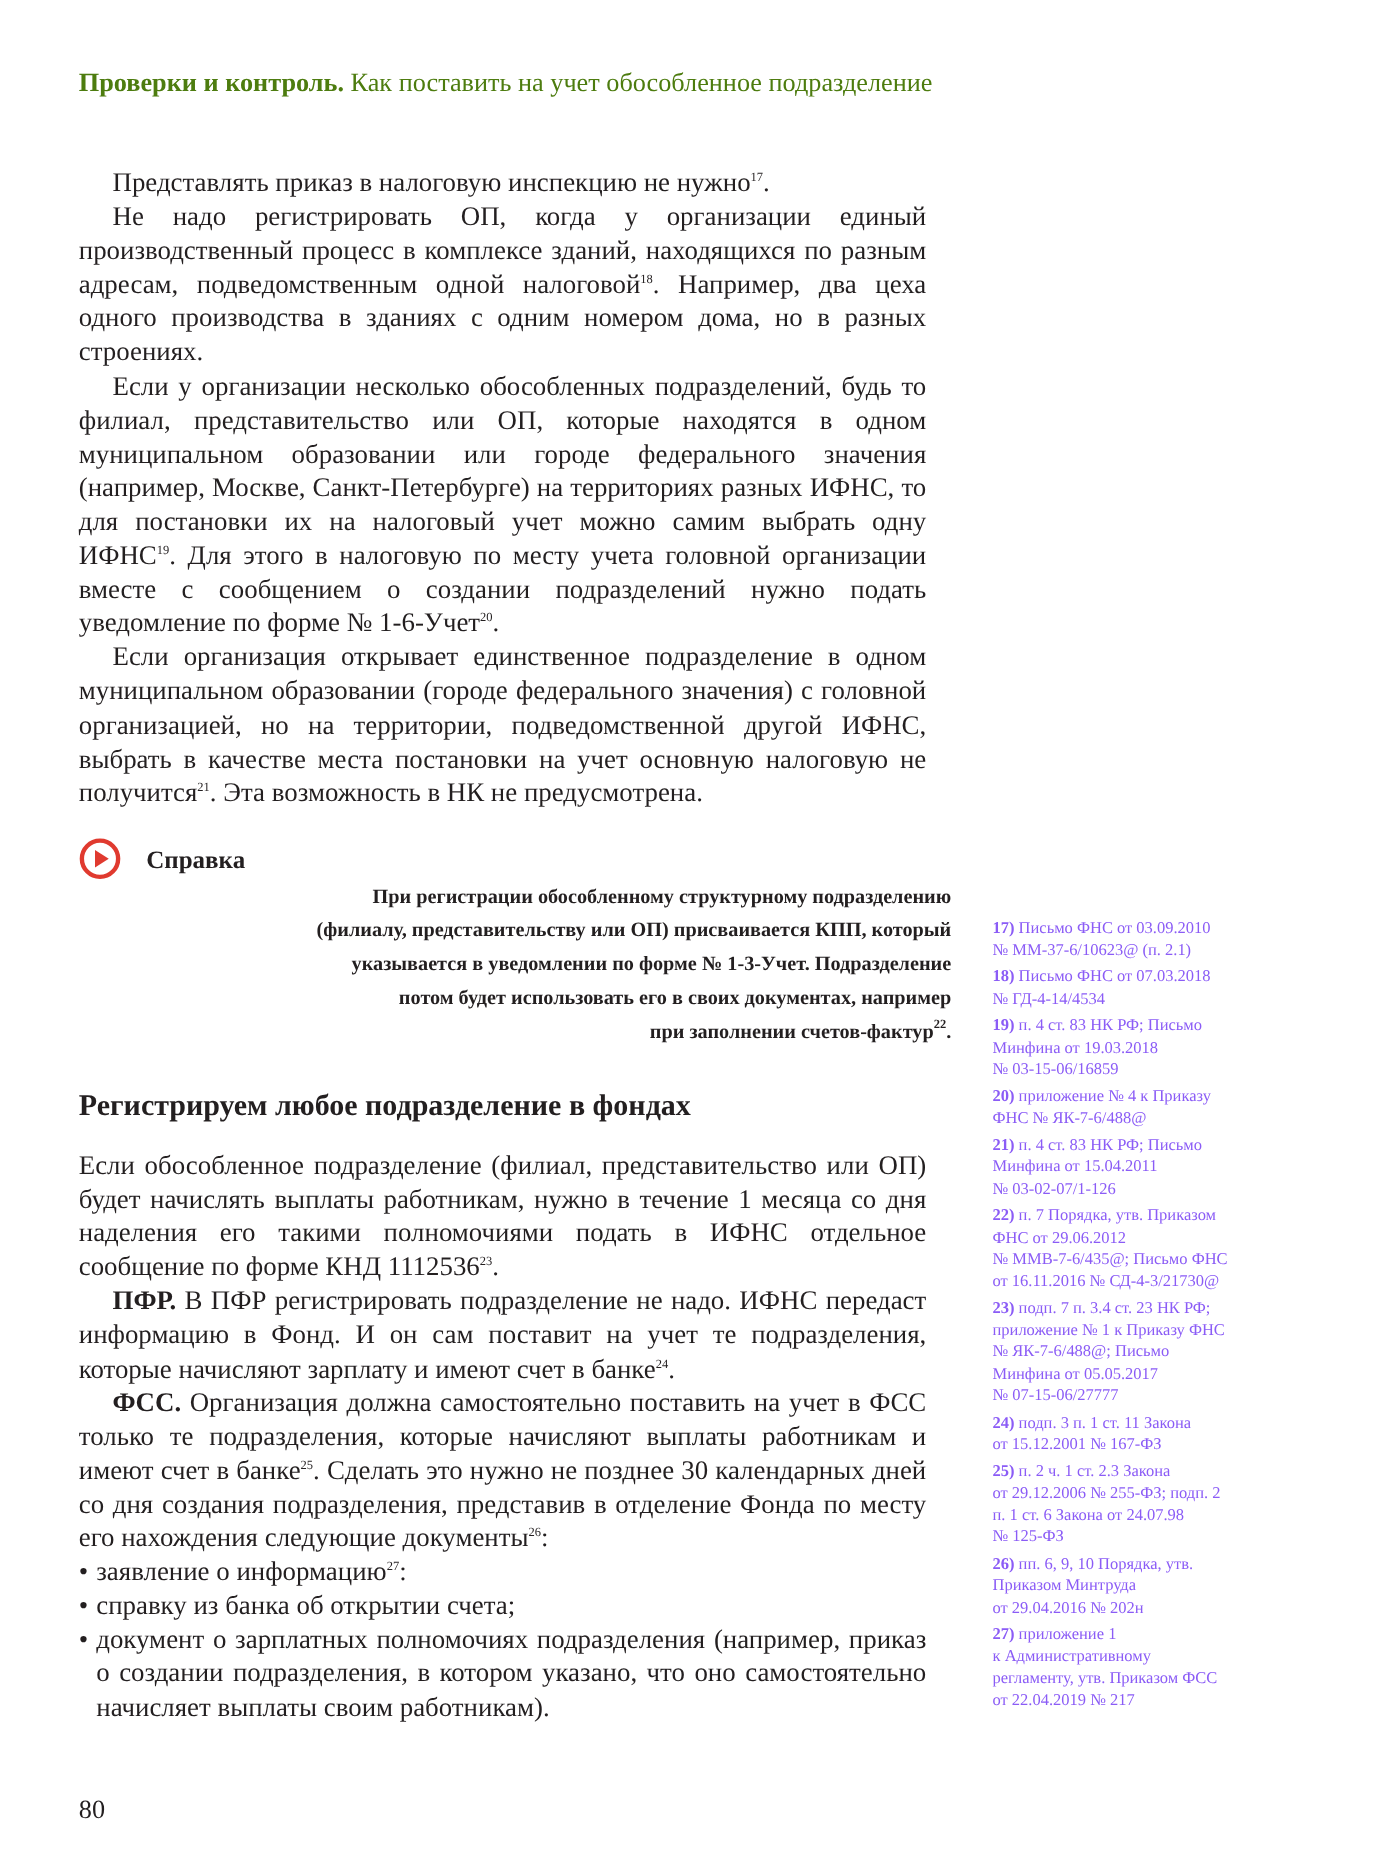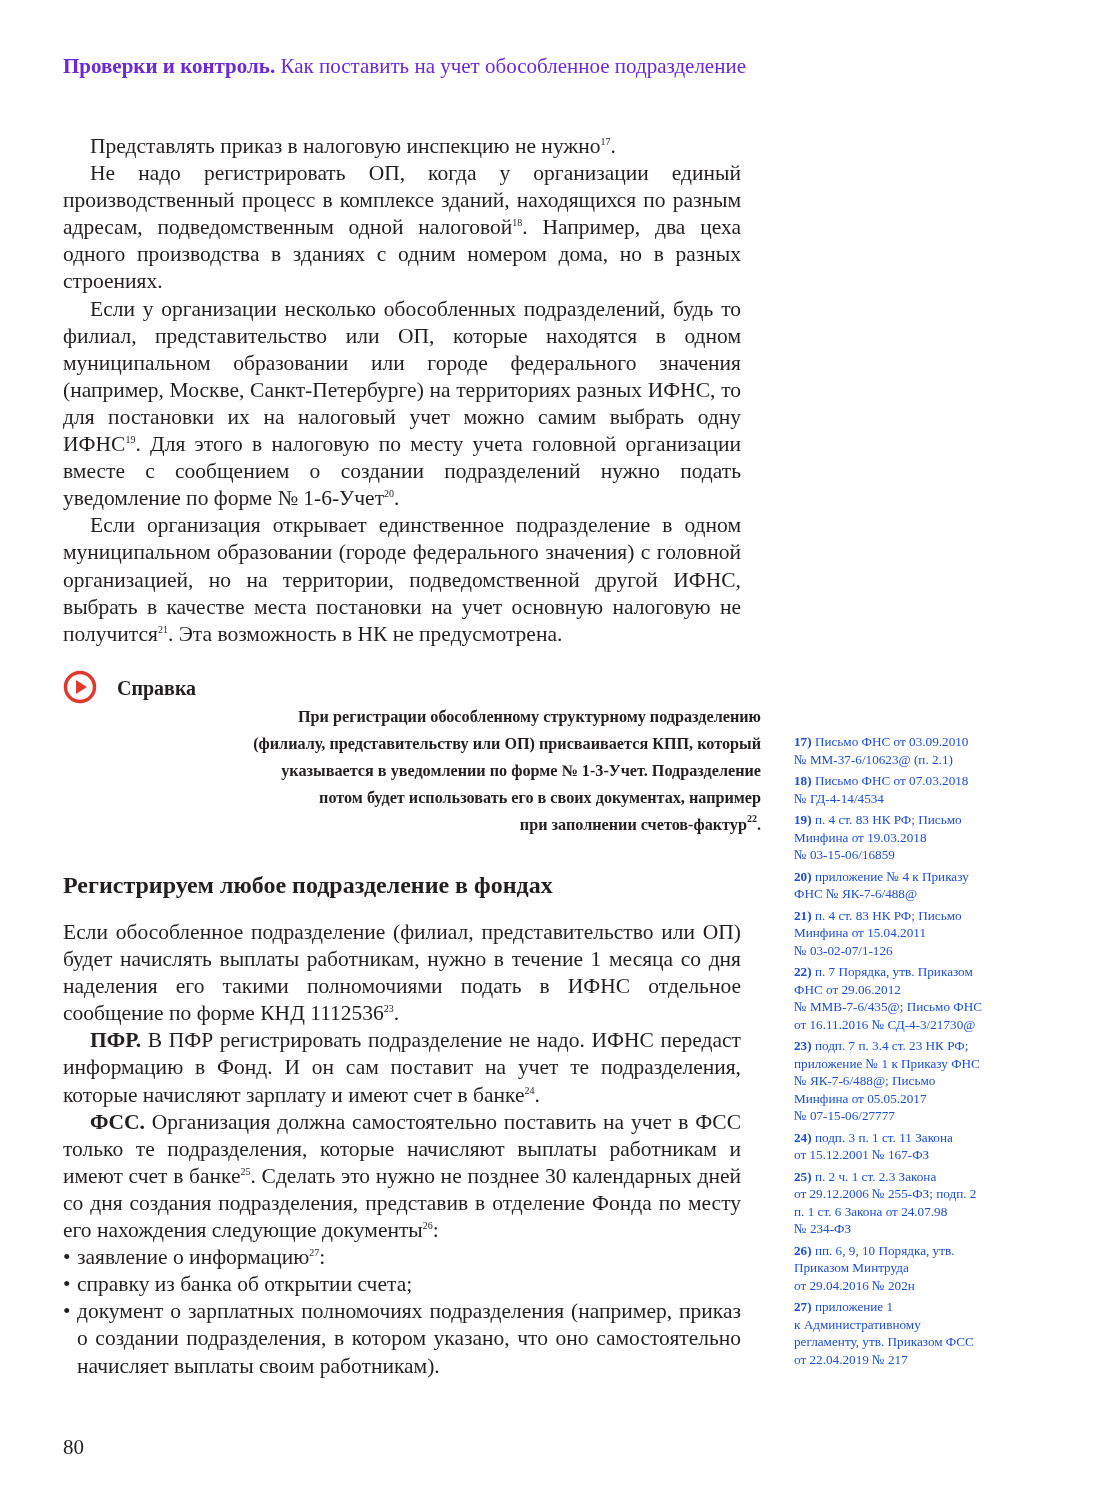--- a/index.html
+++ b/index.html
@@ -1,35 +1,35 @@
 <!DOCTYPE html>
 <html><head>
 <meta charset="utf-8">
 <style>
   html, body { margin: 0; padding: 0; background: #ffffff; }
   body { width: 1104px; height: 1500px; position: relative; overflow: hidden;
          font-family: "Liberation Serif", "DejaVu Serif", serif; color: #231f20; }
-  .running-head { position: absolute; left: 63px; top: 54px; font-size: 21px; color: #6d28d9; white-space: nowrap; }
+  .running-head { position: absolute; left: 63px; top: 54px; font-size: 21px; color: #4d7c0f; white-space: nowrap; }
   .running-head b { font-weight: 700; }
   .main { position: absolute; left: 63px; width: 678px; font-size: 21.5px; line-height: 27.1px; }
   .main p { margin: 0; text-align: justify; text-align-last: left; }
   .indent { text-indent: 27px; }
   sup { font-size: 10px; line-height: 0; vertical-align: 8px; }
   .block1 { top: 133px; }
   .note { position: absolute; left: 63px; top: 670px; width: 690px; }
   .note-icon { position: absolute; left: 0; top: 0; width: 34px; height: 34px; }
   .note-title { position: absolute; left: 54px; top: 7px; font-weight: 700; font-size: 20px; }
   .note-text { position: absolute; left: 58px; top: 34px; width: 640px; font-weight: 700; font-size: 16.2px; line-height: 27px; text-align: right; }
   .note-text .ln { display: block; white-space: nowrap; }
   .section-title { position: absolute; left: 63px; top: 872px; font-size: 24px; font-weight: 700; white-space: nowrap; }
   .block2 { top: 919px; }
   .bullets { margin: 0; padding: 0; list-style: none; }
   .bullets li { position: relative; padding-left: 14px; text-align: justify; text-align-last: left; }
   .bullets li::before { content: "•"; position: absolute; left: 0; top: 0; }
-  .footnotes { position: absolute; left: 794px; top: 733px; width: 240px; font-size: 13.2px; line-height: 17.5px; color: #1d4ed8; }
+  .footnotes { position: absolute; left: 794px; top: 733px; width: 240px; font-size: 13.2px; line-height: 17.5px; color: #8b5cf6; }
   .fn { margin-bottom: 4px; }
   .fn b { font-weight: 700; }
   .fn .ln { display: block; white-space: nowrap; }
   .page-num { position: absolute; left: 63px; top: 1435px; font-size: 21px; }
 </style>
 </head>
 <body>
 
 <div class="running-head">
   <b>Проверки и контроль.</b>
@@ -122,21 +122,21 @@
       <span class="ln"><span>№ 07-15-06/27777</span></span>
     </div>
     <div class="fn">
       <span class="ln"><b>24)</b> <span>подп. 3 п. 1 ст. 11 Закона</span></span>
       <span class="ln"><span>от 15.12.2001 № 167-ФЗ</span></span>
     </div>
     <div class="fn">
       <span class="ln"><b>25)</b> <span>п. 2 ч. 1 ст. 2.3 Закона</span></span>
       <span class="ln"><span>от 29.12.2006 № 255-ФЗ; подп. 2</span></span>
       <span class="ln"><span>п. 1 ст. 6 Закона от 24.07.98</span></span>
-      <span class="ln"><span>№ 234-ФЗ</span></span>
+      <span class="ln"><span>№ 125-ФЗ</span></span>
     </div>
     <div class="fn">
       <span class="ln"><b>26)</b> <span>пп. 6, 9, 10 Порядка, утв.</span></span>
       <span class="ln"><span>Приказом Минтруда</span></span>
       <span class="ln"><span>от 29.04.2016 № 202н</span></span>
     </div>
     <div class="fn">
       <span class="ln"><b>27)</b> <span>приложение 1</span></span>
       <span class="ln"><span>к Административному</span></span>
       <span class="ln"><span>регламенту, утв. Приказом ФСС</span></span>

